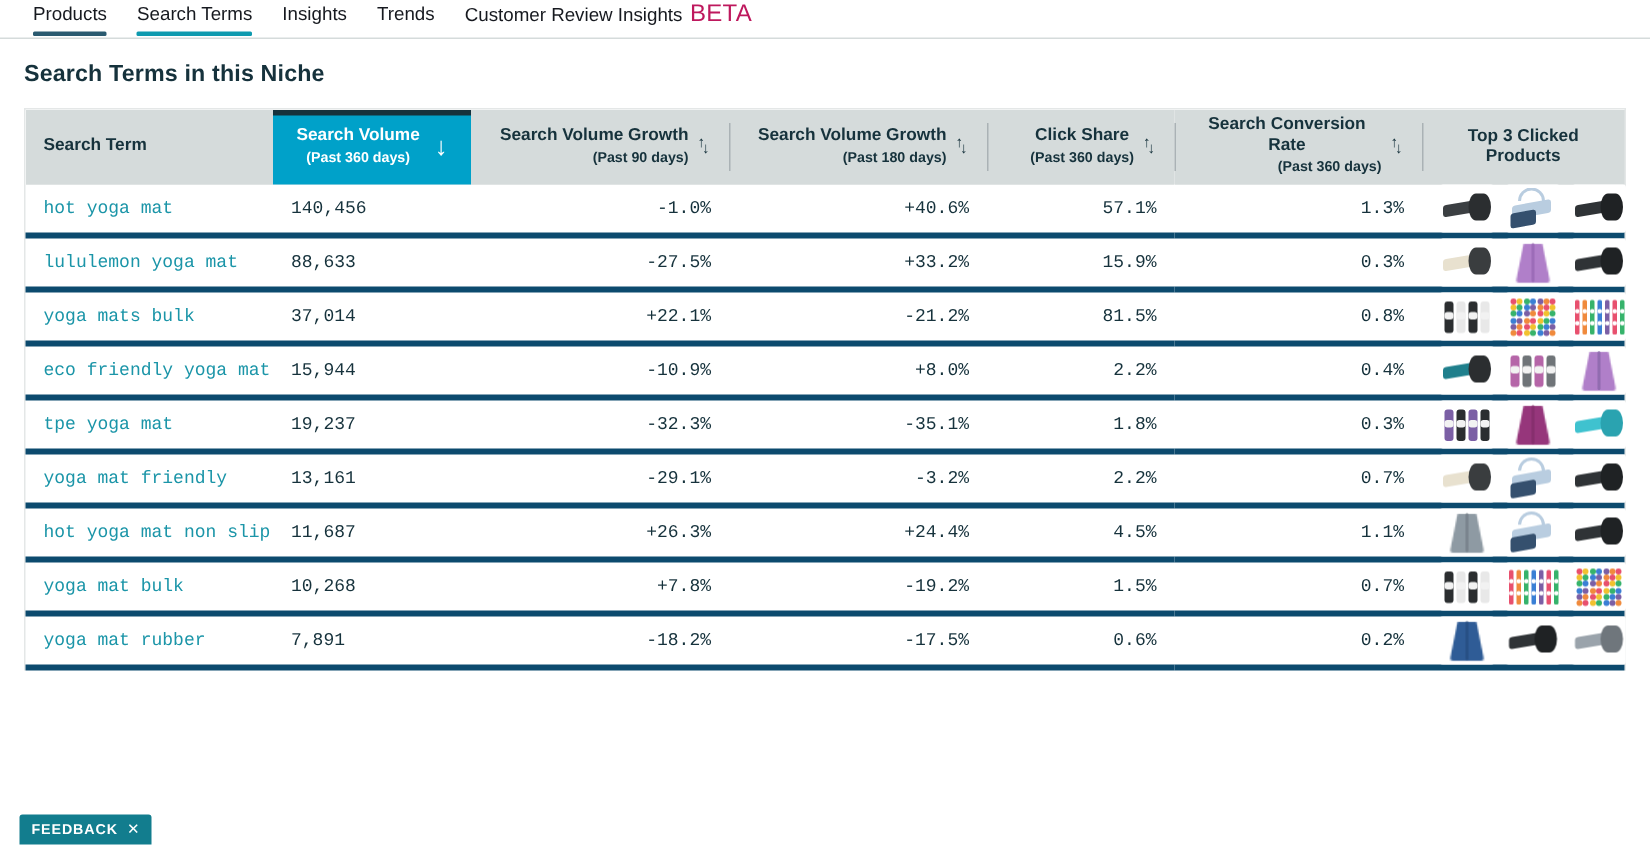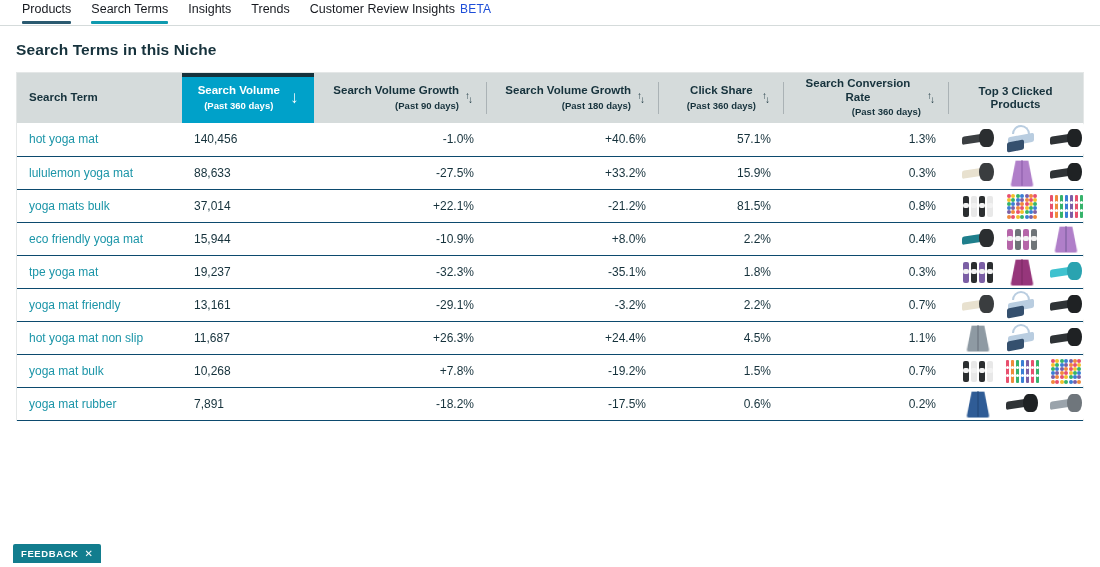--- a/index.html
+++ b/index.html
@@ -35,22 +35,22 @@
     position: absolute;
     left: 10px; right: 10px; bottom: 0;
     height: 3px;
     border-radius: 1px;
   }
   .tab.first .ul { left: 6px; }
   .tab.prev .ul  { background: #2a5a70; }
   .tab.active .ul{ background: #0e9aaf; }
   .tab.active { font-weight: 400; }
   .beta {
-    color: #1d4ed8;
-    font-size: 12px;
+    color: #be185d;
+    font-size: 16px;
     margin-left: 5px;
     letter-spacing: .2px;
     margin-top: 12px;
   }
 
   
   .page-title {
     margin: 15px 0 0 16px;
     font-size: 15.5px;
     font-weight: bold;
@@ -134,21 +134,21 @@
   .sort-desc {
     display: inline-block;
     font-style: normal;
     color: #ffffff;
     font-size: 17px;
     line-height: 14px;
     margin-left: 4px;
   }
 
   
-  tbody tr { height: 33px; border-bottom: 1px solid #0c4a6e; }
+  tbody tr { height: 33px; border-bottom: 4px solid #0c4a6e; font-family: Liberation Mono, monospace; }
   tbody td {
     padding: 0 12px;
     font-size: 12px;
     color: #16323c;
     vertical-align: middle;
     text-align: right;
     white-space: nowrap;
   }
   td.term {
     text-align: left;

